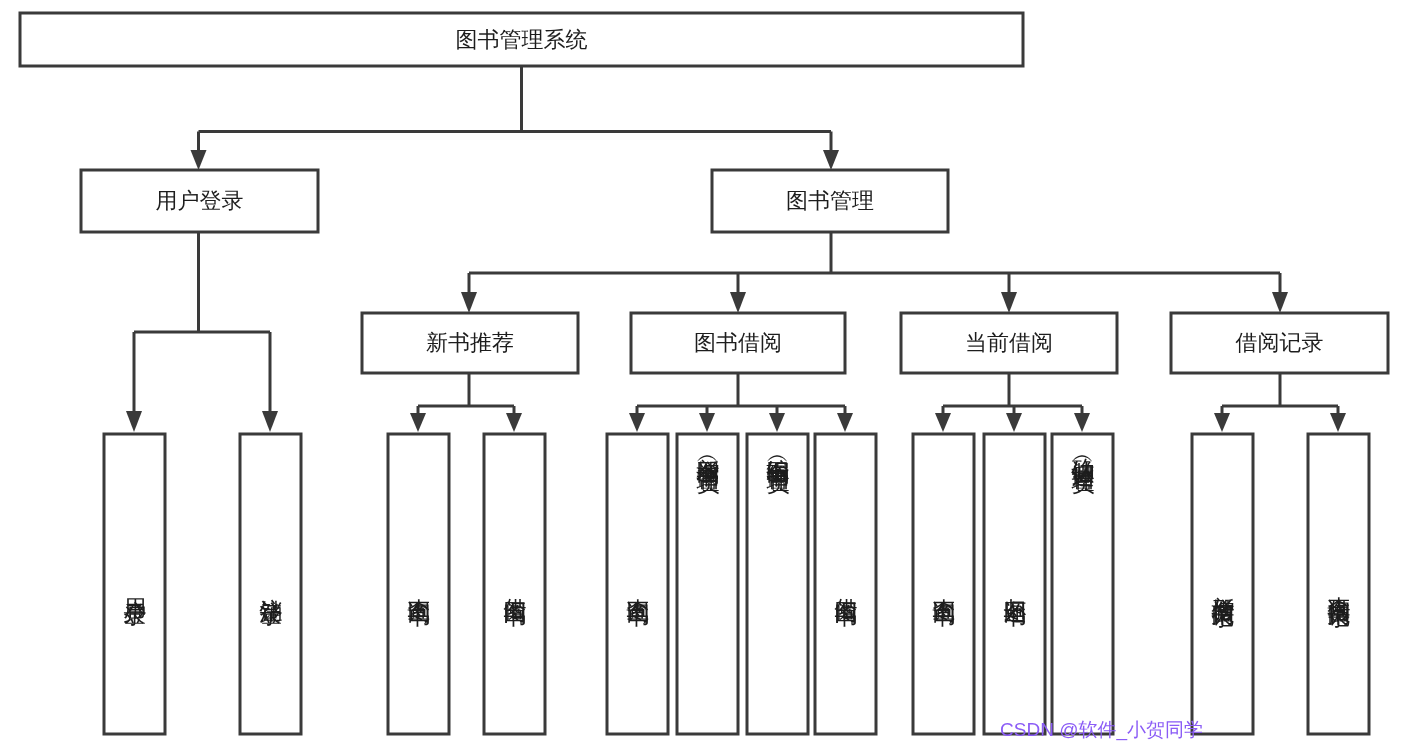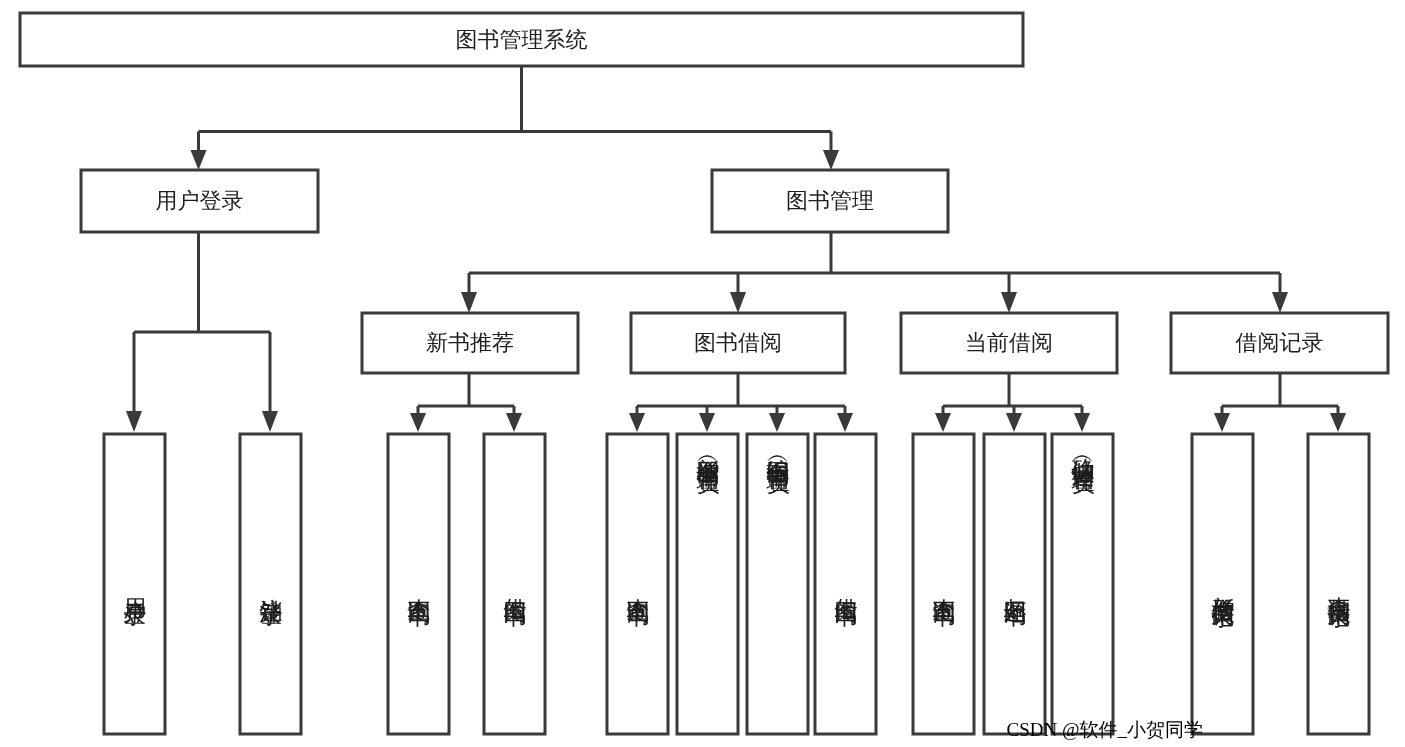--- a/index.html
+++ b/index.html
@@ -64,23 +64,23 @@
     line-height: 1.12;
     letter-spacing: 2px;
     color: #1d1d1d;
     white-space: nowrap;
     text-align: center;
   }
   .watermark {
     position: absolute;
     right: 8px;
     bottom: 4px;
-    font-family: Liberation Serif, serif;
+    font-family: Liberation Sans, sans-serif;
     font-size: 19px;
-    color: #000000;
+    color: #8b5cf6;
     white-space: nowrap;
     user-select: none;
   }
 </style>
 </head>
 <body>
 
 <div id="diagram-root">
 
   <svg id="tree-svg" viewBox="0 0 1405 747">

